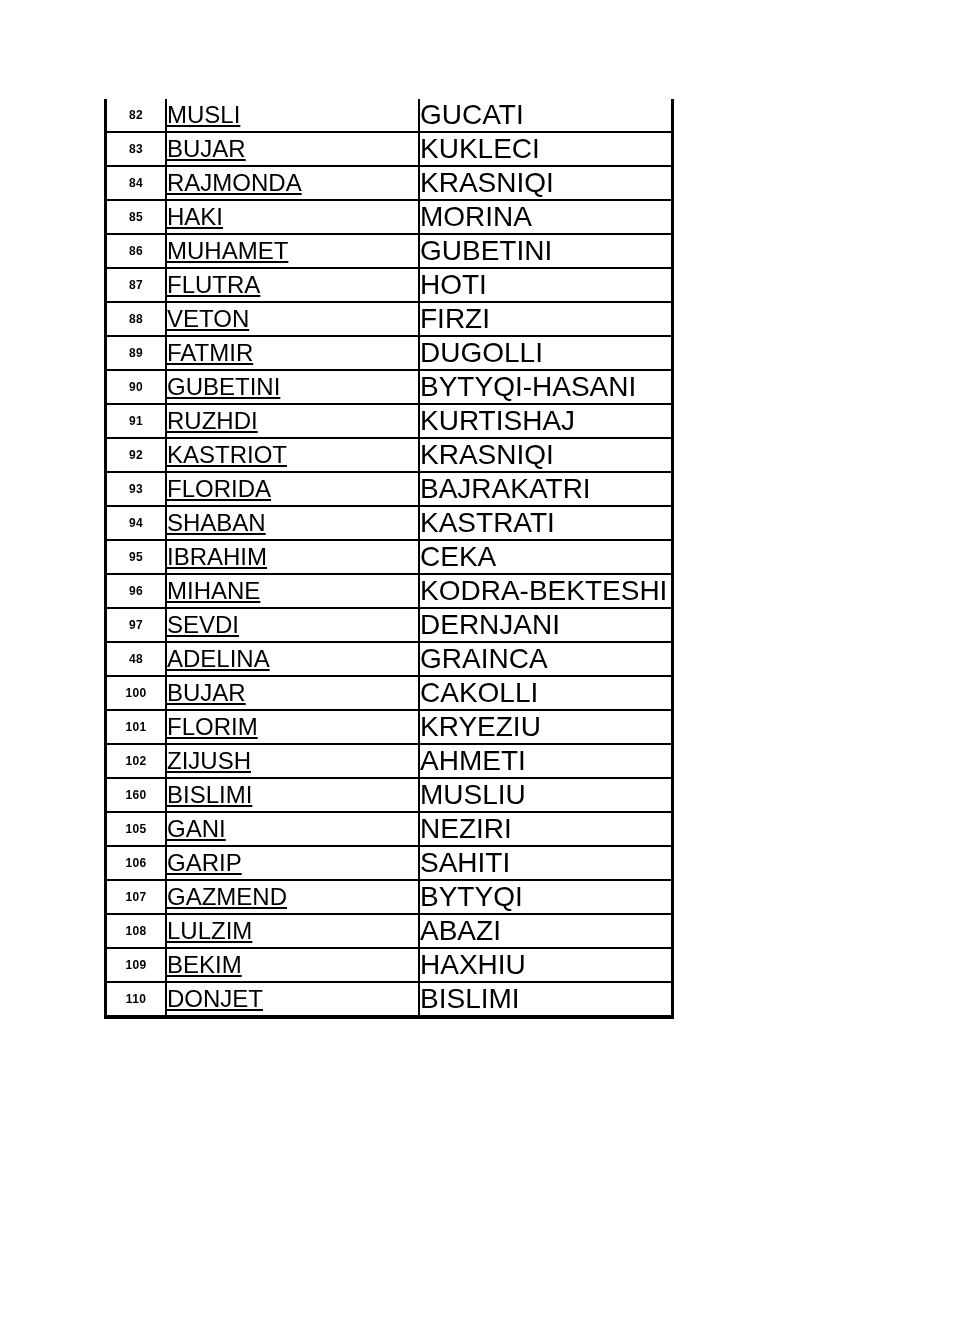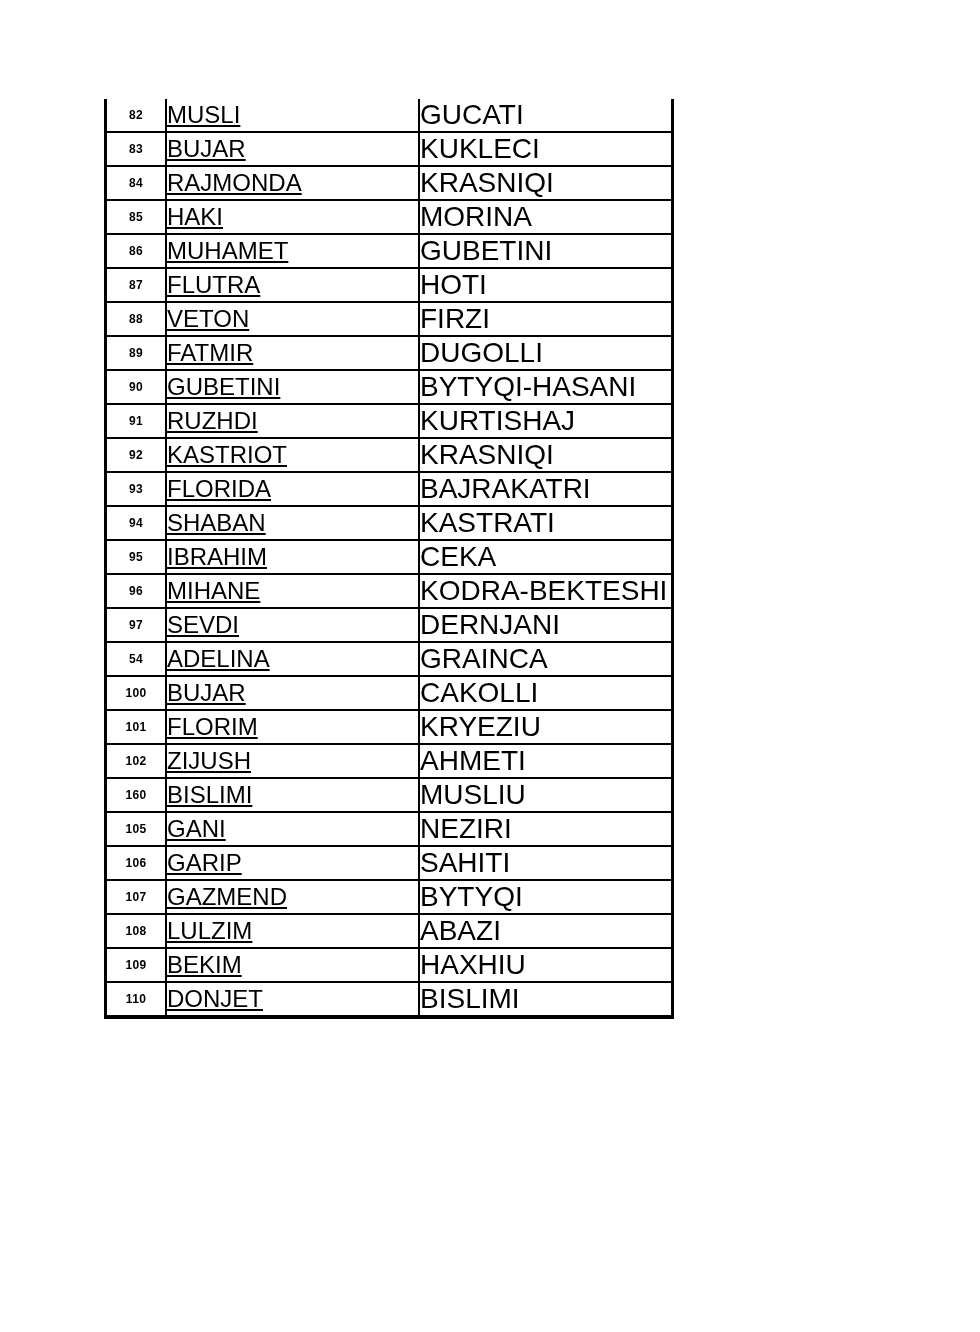--- a/index.html
+++ b/index.html
@@ -157,21 +157,21 @@
   </tr>
 
   <tr class="name-row">
     <td class="num-cell">97</td>
     <td class="first-cell">SEVDI</td>
     <td class="last-cell">DERNJANI</td>
   </tr>
 
 
   <tr class="name-row">
-    <td class="num-cell">54</td>
+    <td class="num-cell">48</td>
     <td class="first-cell">ADELINA</td>
     <td class="last-cell">GRAINCA</td>
   </tr>
 
   <tr class="name-row">
     <td class="num-cell">100</td>
     <td class="first-cell">BUJAR</td>
     <td class="last-cell">CAKOLLI</td>
   </tr>
 

